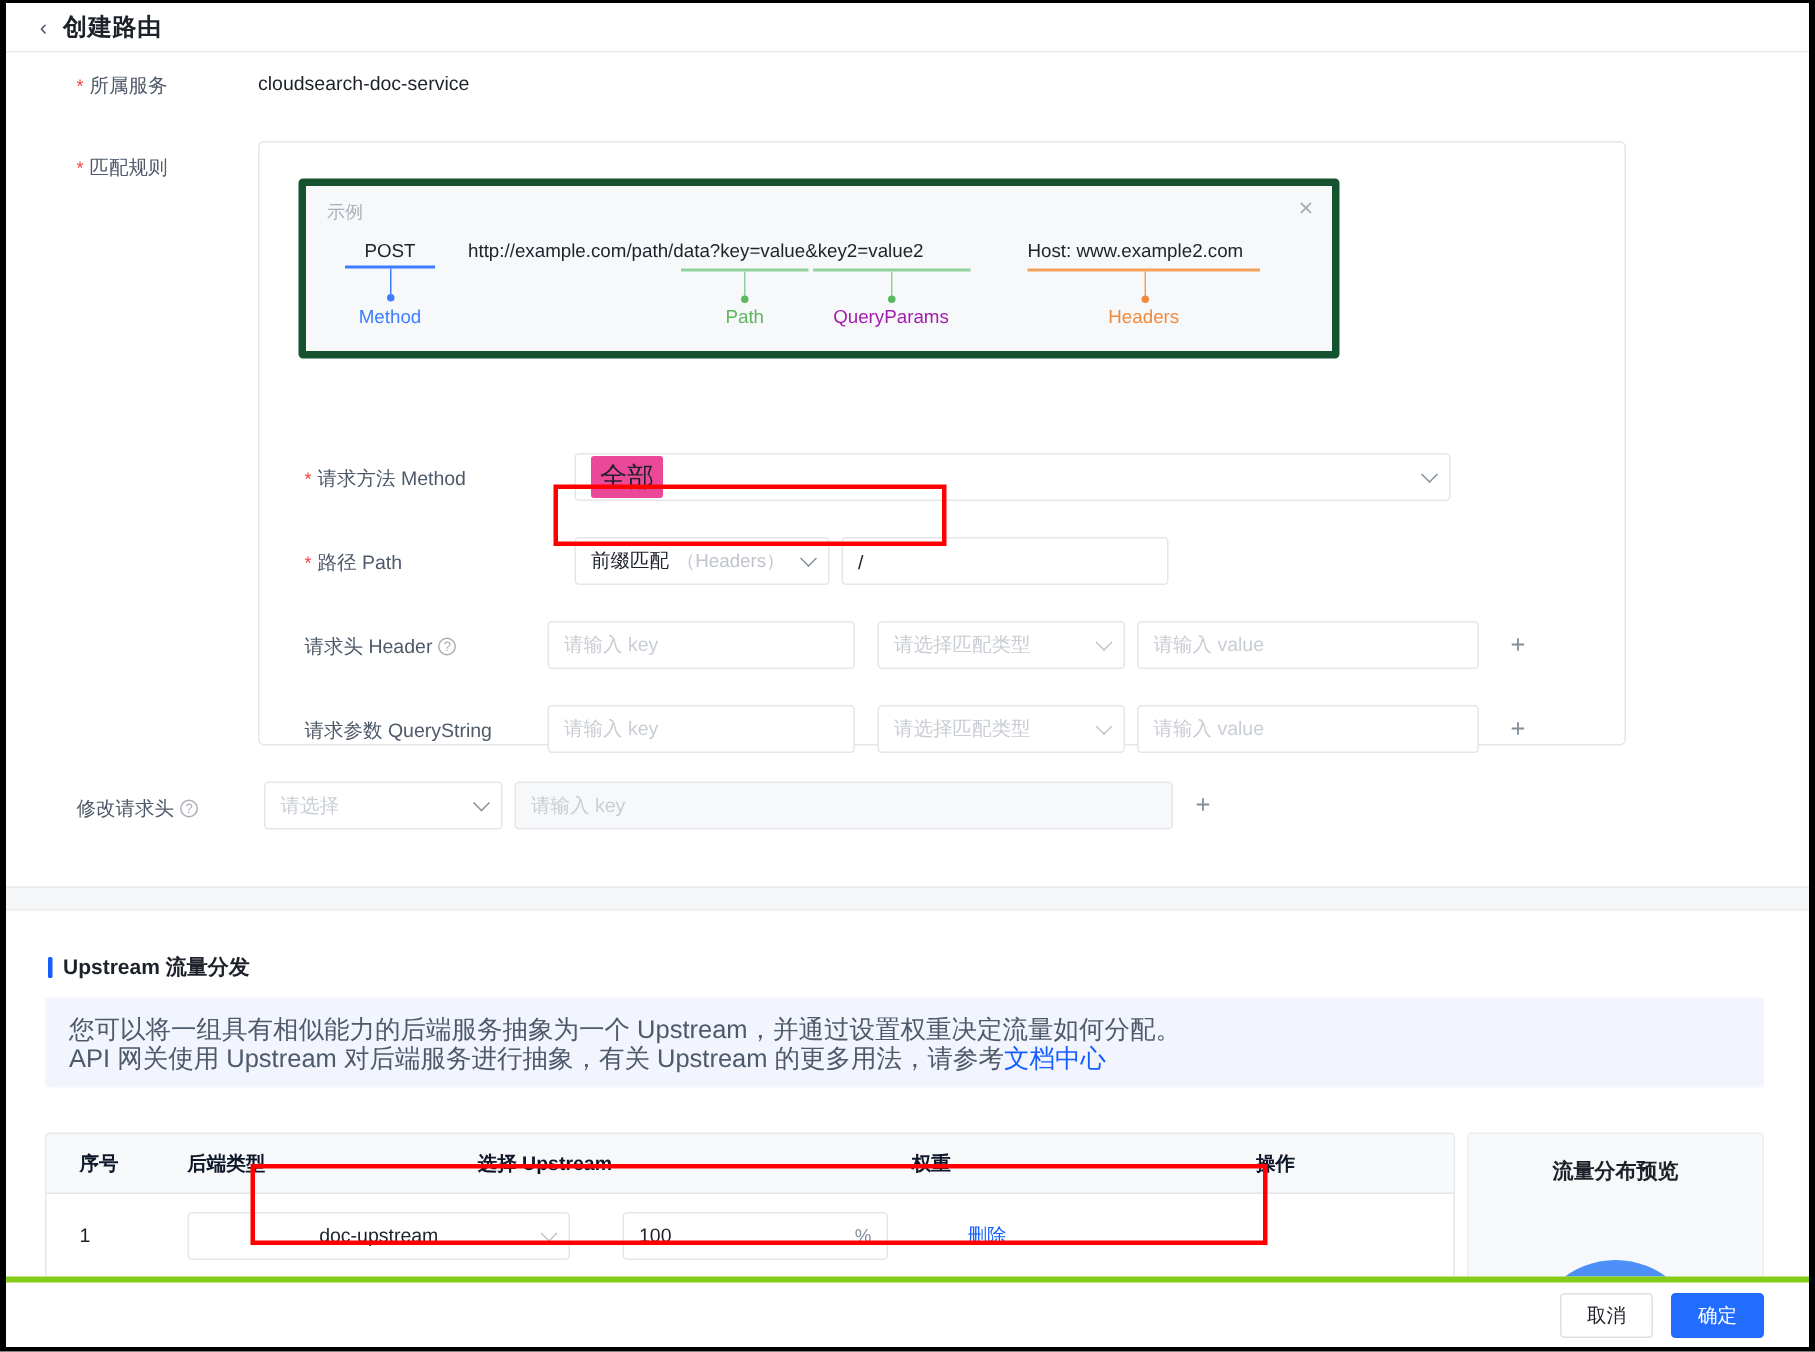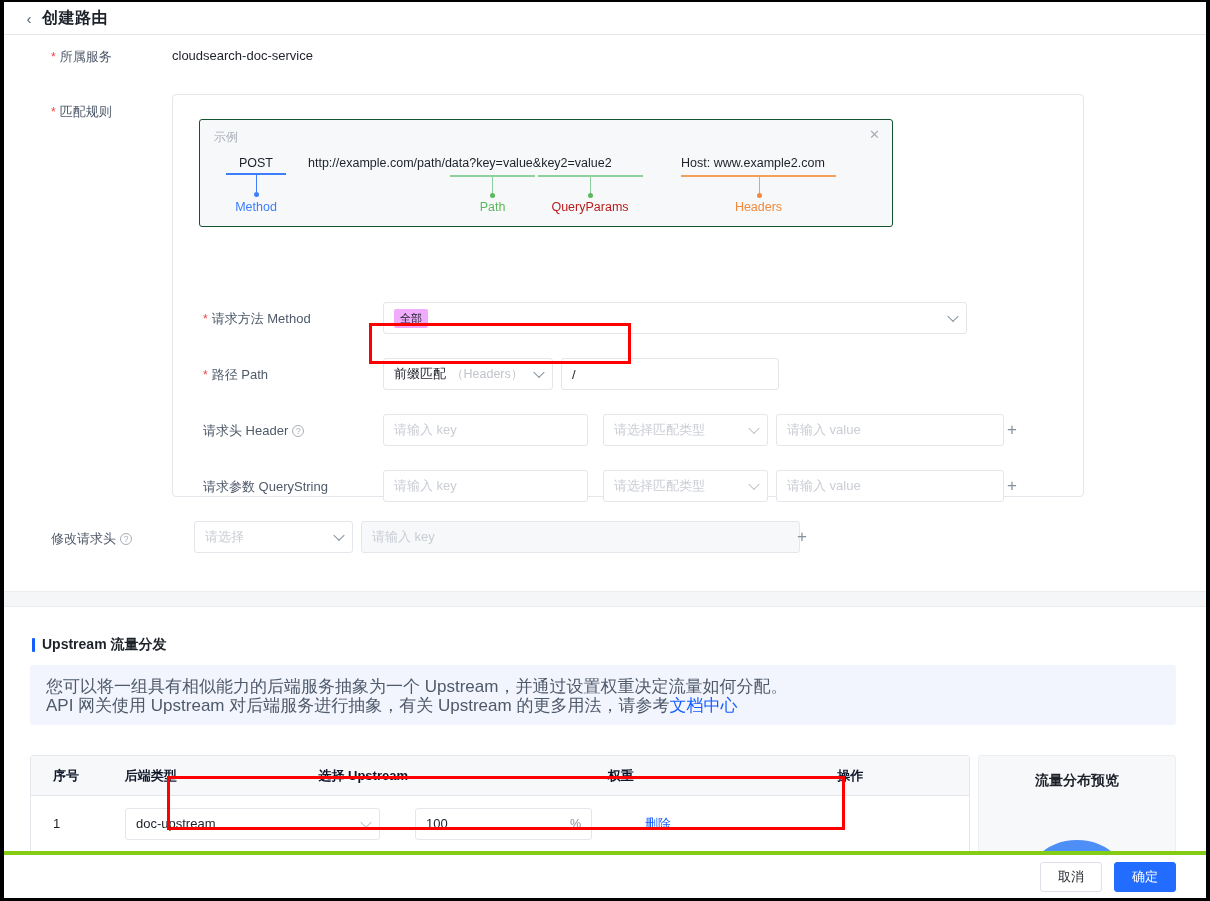--- a/index.html
+++ b/index.html
@@ -62,23 +62,23 @@
     position: absolute; left: 168px; top: 59px;
     width: 912px; height: 403px;
     background: #ffffff;
     border: 1px solid #e5e6eb;
     border-radius: 4px;
   }
 
   
   .example-box {
     position: absolute; left: 26px; top: 24px;
-    width: 694px; height: 108px;
+    width: 694px; height: 120px;
     background: #f7f8fa;
-    border: 1px solid #14532d;
+    border: 5px solid #14532d;
     border-radius: 3px;
   }
   .example-title {
     position: absolute; left: 14px; top: 9px;
     font-size: 12px; color: #a9aeb8;
   }
   .example-close {
     position: absolute; right: 12px; top: 8px;
     font-size: 13px; color: #a9aeb8; cursor: pointer;
     line-height: 1;
@@ -98,34 +98,34 @@
     position: absolute;
     height: 32px;
     background: #ffffff;
     border: 1px solid #e5e6eb;
     border-radius: 3px;
     display: flex; align-items: center;
     padding: 0 10px;
     font-size: 13px;
     color: #1d2129;
   }
-  .ipt.placeholder-only { color: #c9cdd4; margin-left: 18px; }
+  .ipt.placeholder-only { color: #c9cdd4; }
   .ipt.disabled { background:#f7f8fa; }
   .ipt .ph { color: #c9cdd4; }
   .caret {
     position: absolute; right: 9px; top: 50%;
     width: 8px; height: 8px;
     border-right: 1.6px solid #86909c;
     border-bottom: 1.6px solid #86909c;
     transform: translateY(-70%) rotate(45deg);
   }
   .caret.light { border-color:#c0c4cc; }
   .tag-chip {
-    background: #f0abfc; border-radius: 2px;
-    padding: 2px 6px; font-size: 11px; color: #1d2129;
+    background: #ec4899; border-radius: 2px;
+    padding: 2px 6px; font-size: 18px; color: #1d2129;
   }
   .sub-label { color: #c0c4cc; margin-left: 5px; font-size: 12.5px; }
   .suffix-unit { margin-left: auto; color:#86909c; font-size:12.5px; }
 
   .plus-btn {
     position: absolute; width: 18px; height: 18px;
     color: #86909c; font-size: 17px; line-height: 17px;
     text-align: center; cursor: pointer; font-weight: 300;
   }
 
@@ -277,21 +277,21 @@
         </div>
 
         <div style="position:absolute; left:250px; top:55px; width:85px; height:2px; background:#8fd19e;"></div>
         <div style="position:absolute; left:292px; top:57px; width:1px; height:17px; background:#8fd19e;"></div>
         <div style="position:absolute; left:290px; top:73px; width:5px; height:5px; border-radius:50%; background:#5cb85c;"></div>
         <div class="ex-name" style="position:absolute; left:250px; top:77px; width:85px; text-align:center; color:#5cb85c;">Path</div>
 
         <div style="position:absolute; left:338px; top:55px; width:105px; height:2px; background:#8fd19e;"></div>
         <div style="position:absolute; left:390px; top:57px; width:1px; height:17px; background:#8fd19e;"></div>
         <div style="position:absolute; left:388px; top:73px; width:5px; height:5px; border-radius:50%; background:#5cb85c;"></div>
-        <div class="ex-name" style="position:absolute; left:330px; top:77px; width:120px; text-align:center; color:#b91c1c;">QueryParams</div>
+        <div class="ex-name" style="position:absolute; left:330px; top:77px; width:120px; text-align:center; color:#a21caf;">QueryParams</div>
 
         <div class="ex-seg" style="left:481px; top:36px;">
           <div class="ex-text">Host: www.example2.com</div>
         </div>
         <div style="position:absolute; left:481px; top:55px; width:155px; height:2px; background:#f5a05a;"></div>
         <div style="position:absolute; left:559px; top:57px; width:1px; height:17px; background:#f5a05a;"></div>
         <div style="position:absolute; left:557px; top:73px; width:5px; height:5px; border-radius:50%; background:#f08a3c;"></div>
         <div class="ex-name" style="position:absolute; left:481px; top:77px; width:155px; text-align:center; color:#f08a3c;">Headers</div>
       </div>
 
@@ -377,21 +377,21 @@
       <div class="thead">
         <div class="c-idx">序号</div>
         <div class="c-type">后端类型</div>
         <div class="c-ups">选择 Upstream</div>
         <div class="c-weight">权重</div>
         <div class="c-ops">操作</div>
       </div>
       <div class="trow">
         <div class="c-idx">1</div>
         <div class="c-ups">
-          <div class="cell-ipt" style="width:255px;">
+          <div class="cell-ipt" style="width:255px;justify-content:center;">
             <span>doc-upstream</span>
             <span class="caret light"></span>
           </div>
         </div>
         <div class="c-weight">
           <div class="cell-ipt" style="width:177px;">
             <span>100</span>
             <span class="suffix-unit">%</span>
           </div>
         </div>

